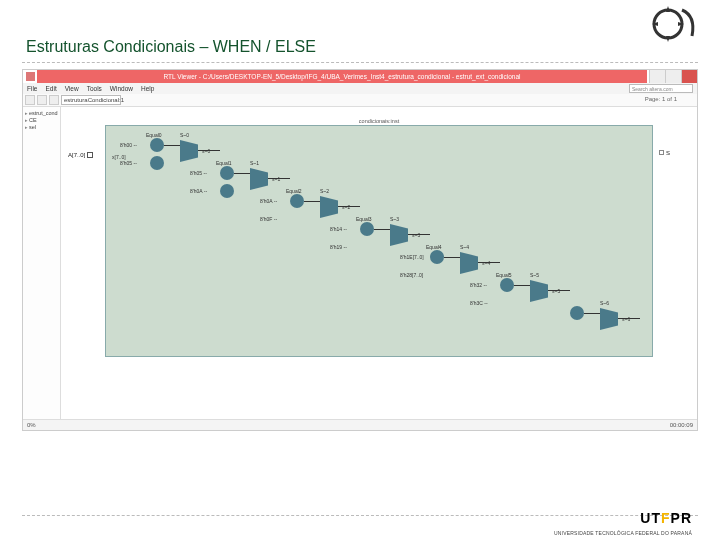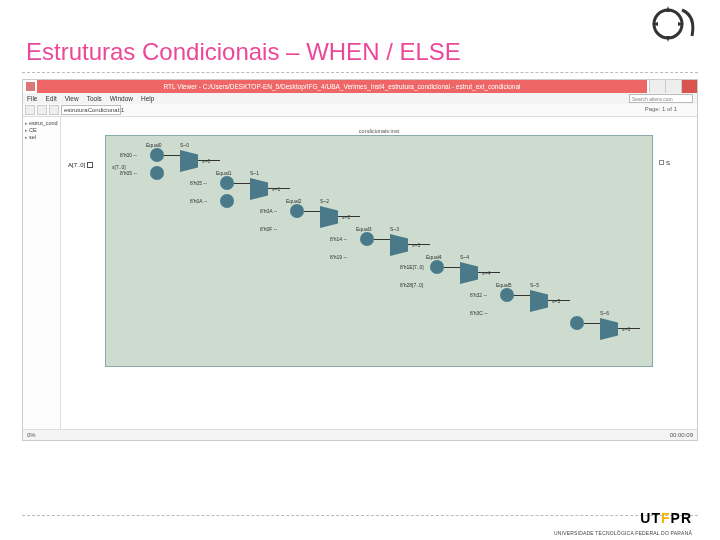--- a/index.html
+++ b/index.html
@@ -1,18 +1,18 @@
 <!DOCTYPE html>
 <html><head>
 <meta charset="utf-8">
 <style>
   * { box-sizing: border-box; margin: 0; padding: 0; }
   body { width: 720px; height: 540px; font-family: Arial, sans-serif; background: #fff; position: relative; overflow: hidden; }
   .header-logo { position: absolute; top: 2px; right: 20px; width: 54px; height: 44px; }
-  .title { font-size: 24px; color: #ec4899; padding: 38px 0 6px 26px; font-weight: normal; }
+  .title { font-size: 16px; color: #14532d; padding: 38px 0 6px 26px; font-weight: normal; }
   .hr-dash { border: none; border-top: 1px dashed #bbb; margin: 0 22px; }
   .app-window { margin: 6px 22px 0 22px; border: 1px solid #ccc; background: #fff; height: 362px; position: relative; font-size: 7px; }
   .titlebar { height: 13px; background: #fff; display: flex; align-items: center; }
   .titlebar .ticon { width: 9px; height: 9px; background: #d77; margin-left: 3px; }
   .titlebar .ttext { flex: 1; background: #e66; color: #fff; text-align: center; font-size: 6.5px; line-height: 13px; margin: 0 2px; overflow: hidden; white-space: nowrap; }
   .titlebar .winbtn { width: 16px; height: 13px; background: #eee; border-left: 1px solid #ccc; }
   .titlebar .winbtn.close { background: #d9534f; }
   .menubar { height: 11px; background: #f4f4f4; display: flex; align-items: center; padding-left: 4px; gap: 8px; font-size: 6.5px; color: #333; }
   .searchbox { position: absolute; right: 4px; top: 14px; width: 64px; height: 9px; border: 1px solid #bbb; background: #fff; font-size: 5px; color: #888; padding-left: 2px; line-height: 8px; }
   .toolbar { height: 13px; background: #fafafa; border-bottom: 1px solid #ddd; display: flex; align-items: center; padding-left: 2px; gap: 2px; }

